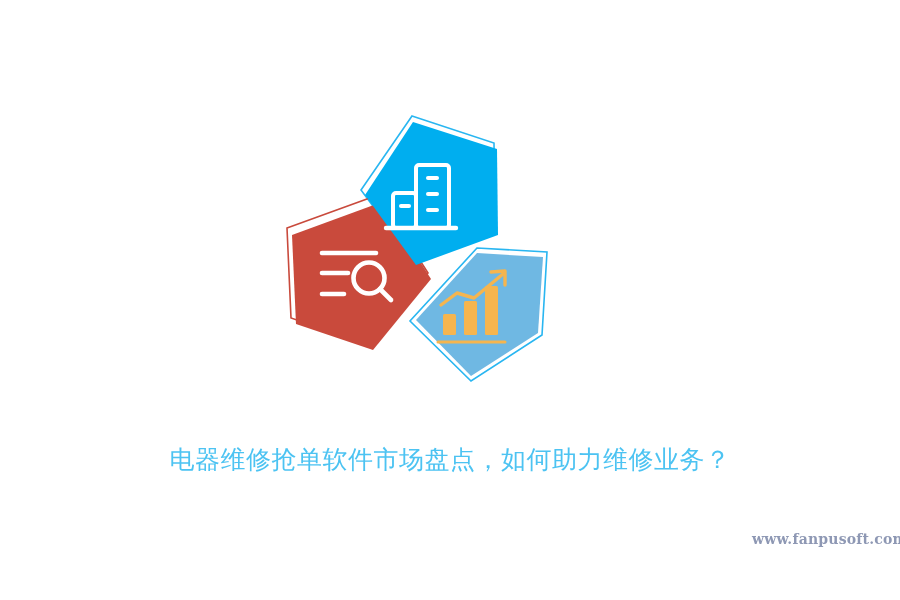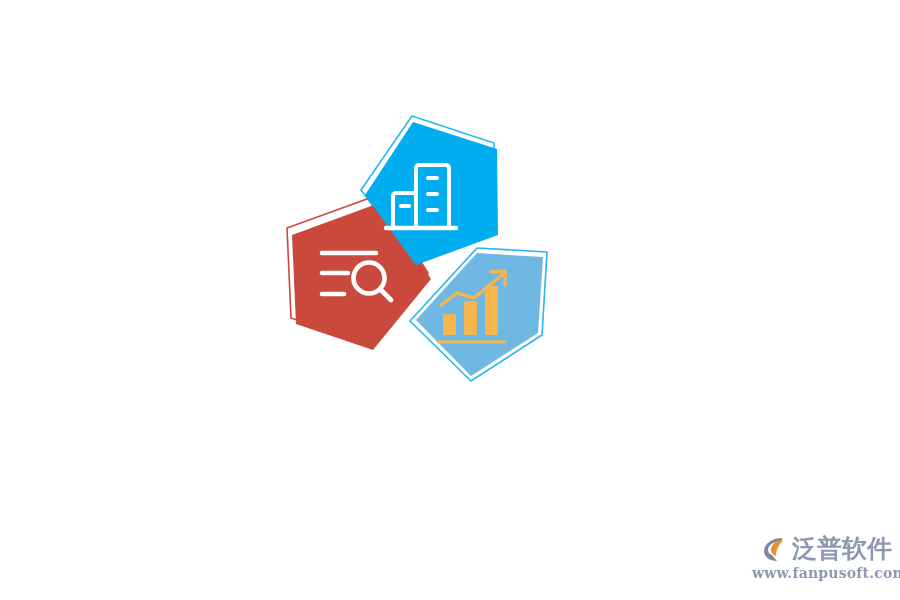--- a/index.html
+++ b/index.html
@@ -148,27 +148,19 @@
           <line x1="163" y1="73" x2="172" y2="73" stroke-width="4"></line>
           <line x1="163" y1="89" x2="172" y2="89" stroke-width="4"></line>
           <line x1="163" y1="105" x2="172" y2="105" stroke-width="4"></line>
           <line x1="136" y1="101" x2="144" y2="101" stroke-width="4"></line>
         </g>
       </g>
 
     </svg>
   </div>
 
+  <div class="headline">电器维修抢单软件市场盘点，如何助力维修业务？</div>
 
   <div class="brand-watermark">
-    <div class="brand-row">
-      <span class="brand-mark">
-        <svg viewBox="0 0 30 30" xmlns="http://www.w3.org/2000/svg">
-          <path d="M22 4 C12 4 4 10 4 17 C4 23 10 27 17 27 L12 21 C9 20 8 18 8 16 C8 11 14 7 22 7 Z" fill="#7D879F"></path>
-          <path d="M21 6 C15 7 11 11 11 16 C11 19 13 21 16 22 C16 17 18 11 23 7 Z" fill="#E8922F"></path>
-        </svg>
-      </span>
-      <span class="brand-name">泛普软件</span>
-    </div>
     <div class="brand-url">www.fanpusoft.com</div>
   </div>
 
 </div>
 
 </body></html>

